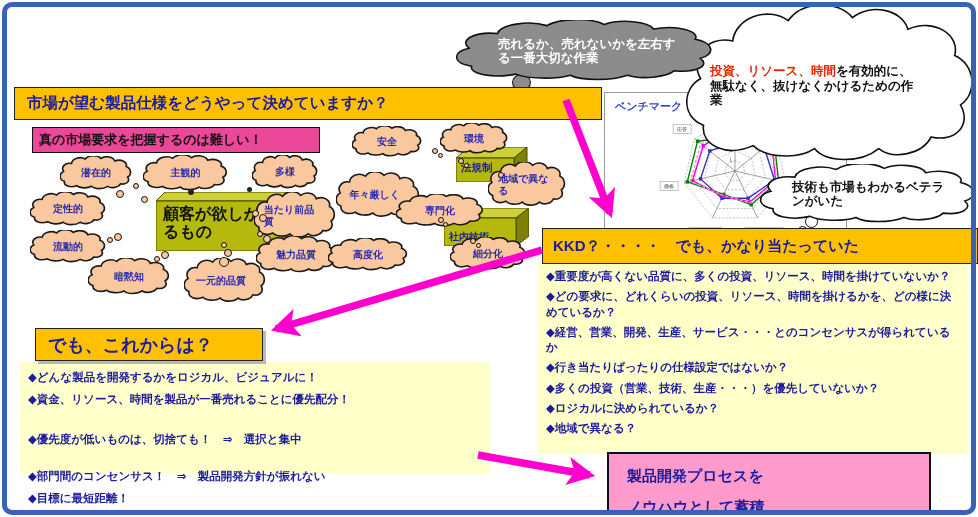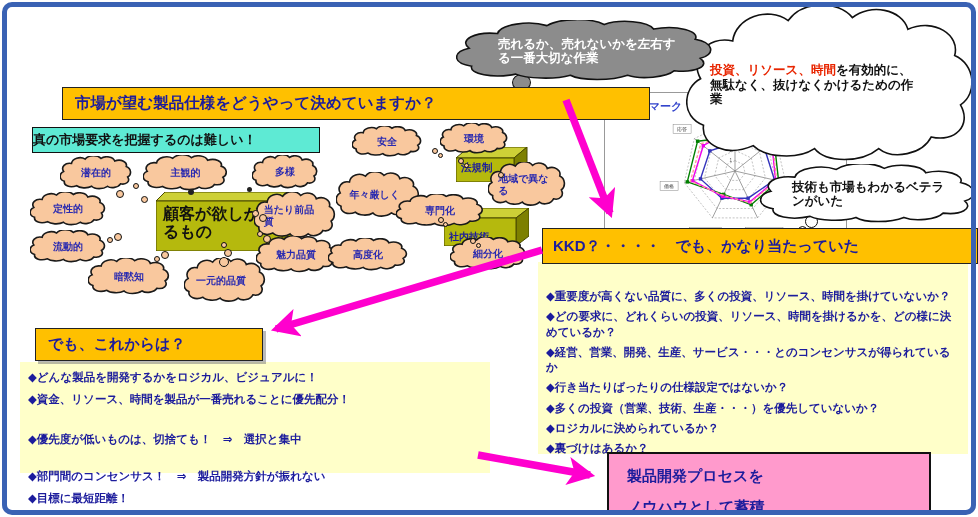--- a/index.html
+++ b/index.html
@@ -37,56 +37,56 @@
   
   .panel{position:absolute;left:604px;top:92px;width:241px;height:136px;background:#fff;border:1.4px solid #999;z-index:6;}
   .panel .ptitle{position:absolute;left:10px;top:6px;color:#3344CC;font-size:11px;font-weight:bold;}
 
   .arrow-layer{position:absolute;left:0;top:0;width:978px;height:517px;z-index:40;pointer-events:none;}
 
   .pinkbox{position:absolute;left:607px;top:452px;width:324px;height:60px;background:#FF9ACC;border:2px solid #111;
            color:#1C1C9C;font-weight:bold;font-size:15px;z-index:45;padding:4px 0 0 18px;box-sizing:border-box;}
   .pinkbox div{margin-top:5px;line-height:1.7;}
 
-  .whitebox{position:absolute;left:32px;top:127px;width:288px;height:26px;background:#5eead4;border:1.6px solid #111;
-            display:flex;align-items:center;color:#111;font-weight:bold;font-size:13px;z-index:9;box-sizing:border-box;}
+  .whitebox{position:absolute;left:32px;top:127px;width:288px;height:26px;background:#ec4899;border:1.6px solid #111;
+            display:flex;align-items:center;color:#111;font-weight:bold;font-size:13px;z-index:9;padding-left:6px;box-sizing:border-box;}
 
   .redspan{color:#E82500;}
   .tail{position:absolute;border-radius:50%;background:#8C8C8C;border:1.6px solid #111;z-index:3;}
 </style>
 </head>
 <body>
 
 <svg width="0" height="0" style="position:absolute">
   <defs>
     <path id="cloudP" vector-effect="non-scaling-stroke" stroke-width="1.6" d="M46 96 C28 104 10 96 12 82 C-4 76 -2 56 10 50 C2 36 14 20 32 24 C34 8 56 0 70 10 C80 -4 104 -4 114 8 C126 -2 148 2 152 16 C170 8 188 20 184 34 C198 40 200 60 188 68 C196 82 184 94 168 90 C162 102 142 106 132 98 C120 108 96 108 88 98 C76 106 54 104 46 96 Z"></path>
   </defs>
 </svg>
 
 <div class="stage">
   <div class="frame"></div>
 
   <div class="cloud cloud-white" style="left:686px;top:6px;width:292px;height:160px;">
     <svg viewBox="0 0 200 110" preserveAspectRatio="none">
         <use href="#cloudP"></use>
       </svg>
-    <div class="lbl" style="left:24px;width:212px;justify-content:flex-start;font-family:Liberation Mono, monospace;">
+    <div class="lbl" style="left:24px;width:212px;justify-content:flex-start;">
       <span><span class="redspan">投資、リソース、時間</span><span>を有効的に、無駄なく、抜けなくかけるための作業</span></span>
     </div>
   </div>
 
   <div class="tail" style="left:512px;top:74px;width:17px;height:15px;"></div>
   <div class="cloud cloud-gray" style="left:456px;top:20px;width:260px;height:62px;">
     <svg viewBox="0 0 200 110" preserveAspectRatio="none">
         <use href="#cloudP"></use>
       </svg>
     <div class="lbl" style="left:42px;width:190px;justify-content:flex-start;">売れるか、売れないかを左右する一番大切な作業</div>
   </div>
 
-  <div class="banner" style="left:14px;top:87px;width:574px;height:31px;font-size:15.5px;padding-left:12px;margin-left:48px;">
+  <div class="banner" style="left:14px;top:87px;width:574px;height:31px;font-size:15.5px;padding-left:12px;">
     <span>市場が望む製品仕様をどうやって決めていますか？</span>
   </div>
 
   <div class="whitebox">
     <span>真の市場要求を把握するのは難しい！</span>
   </div>
 
   <div class="box3d" style="left:120px;top:192px;width:111px;height:59px;">
     <svg width="135" height="59">
       <polygon points="0,9 9,0 135,0 126,9" fill="#cdd037" stroke="#4a4a00" stroke-width="1"></polygon>
@@ -307,31 +307,31 @@
         <use href="#cloudP"></use>
       </svg>
     <div class="lbl" style="left:32px;width:158px;justify-content:flex-start;">技術も市場もわかるベテランがいた</div>
   </div>
 
   <div class="banner" style="left:542px;top:228px;width:424px;height:34px;font-size:15px;padding-left:10px;">
     <span>KKD？・・・・　でも、かなり当たっていた</span>
   </div>
   <div class="ybox" style="left:538px;top:262px;width:430px;height:192px;font-size:11.5px;padding:7px 8px;box-sizing:border-box;">
     <div>
-        <div class="bullet" style="margin-bottom: 5px; margin-top: 20px;">◆重要度が高くない品質に、多くの投資、リソース、時間を掛けていないか？</div>
+        <div class="bullet" style="margin-bottom: 5px;">◆重要度が高くない品質に、多くの投資、リソース、時間を掛けていないか？</div>
         <div class="bullet" style="margin-bottom: 5px;">◆どの要求に、どれくらいの投資、リソース、時間を掛けるかを、どの様に決めているか？</div>
         <div class="bullet" style="margin-bottom: 5px;">◆経営、営業、開発、生産、サービス・・・とのコンセンサスが得られているか</div>
         <div class="bullet" style="margin-bottom: 5px;">◆行き当たりばったりの仕様設定ではないか？</div>
         <div class="bullet" style="margin-bottom: 5px;">◆多くの投資（営業、技術、生産・・・）を優先していないか？</div>
         <div class="bullet" style="margin-bottom: 5px;">◆ロジカルに決められているか？</div>
-        <div class="bullet" style="margin-bottom: 5px;">◆裏づけはあるか？</div>
+        <div class="bullet" style="margin-bottom: 5px;">◆地域で異なる？</div>
       </div>
   </div>
 
-  <div class="banner" style="left:35px;top:328px;width:214px;height:31px;font-size:15px;padding-left:12px;box-shadow:3px 3px 0 rgba(130,130,130,.55);">
+  <div class="banner" style="left:35px;top:328px;width:214px;height:31px;font-size:18px;padding-left:12px;box-shadow:3px 3px 0 rgba(130,130,130,.55);">
     <span>でも、これからは？</span>
   </div>
   <div class="ybox" style="left:20px;top:362px;width:470px;height:111px;font-size:11.5px;padding:8px 8px;box-sizing:border-box;">
     <div>
         <div class="bullet" style="margin-bottom: 7px;">◆どんな製品を開発するかをロジカル、ビジュアルに！</div>
         <div class="bullet" style="margin-bottom: 24px;">◆資金、リソース、時間を製品が一番売れることに優先配分！</div>
         <div class="bullet" style="margin-bottom: 22px;">◆優先度が低いものは、切捨ても！　⇒　選択と集中</div>
         <div class="bullet" style="margin-bottom: 7px;">◆部門間のコンセンサス！　⇒　製品開発方針が振れない</div>
         <div class="bullet" style="margin-bottom: 7px;">◆目標に最短距離！</div>
       </div>

